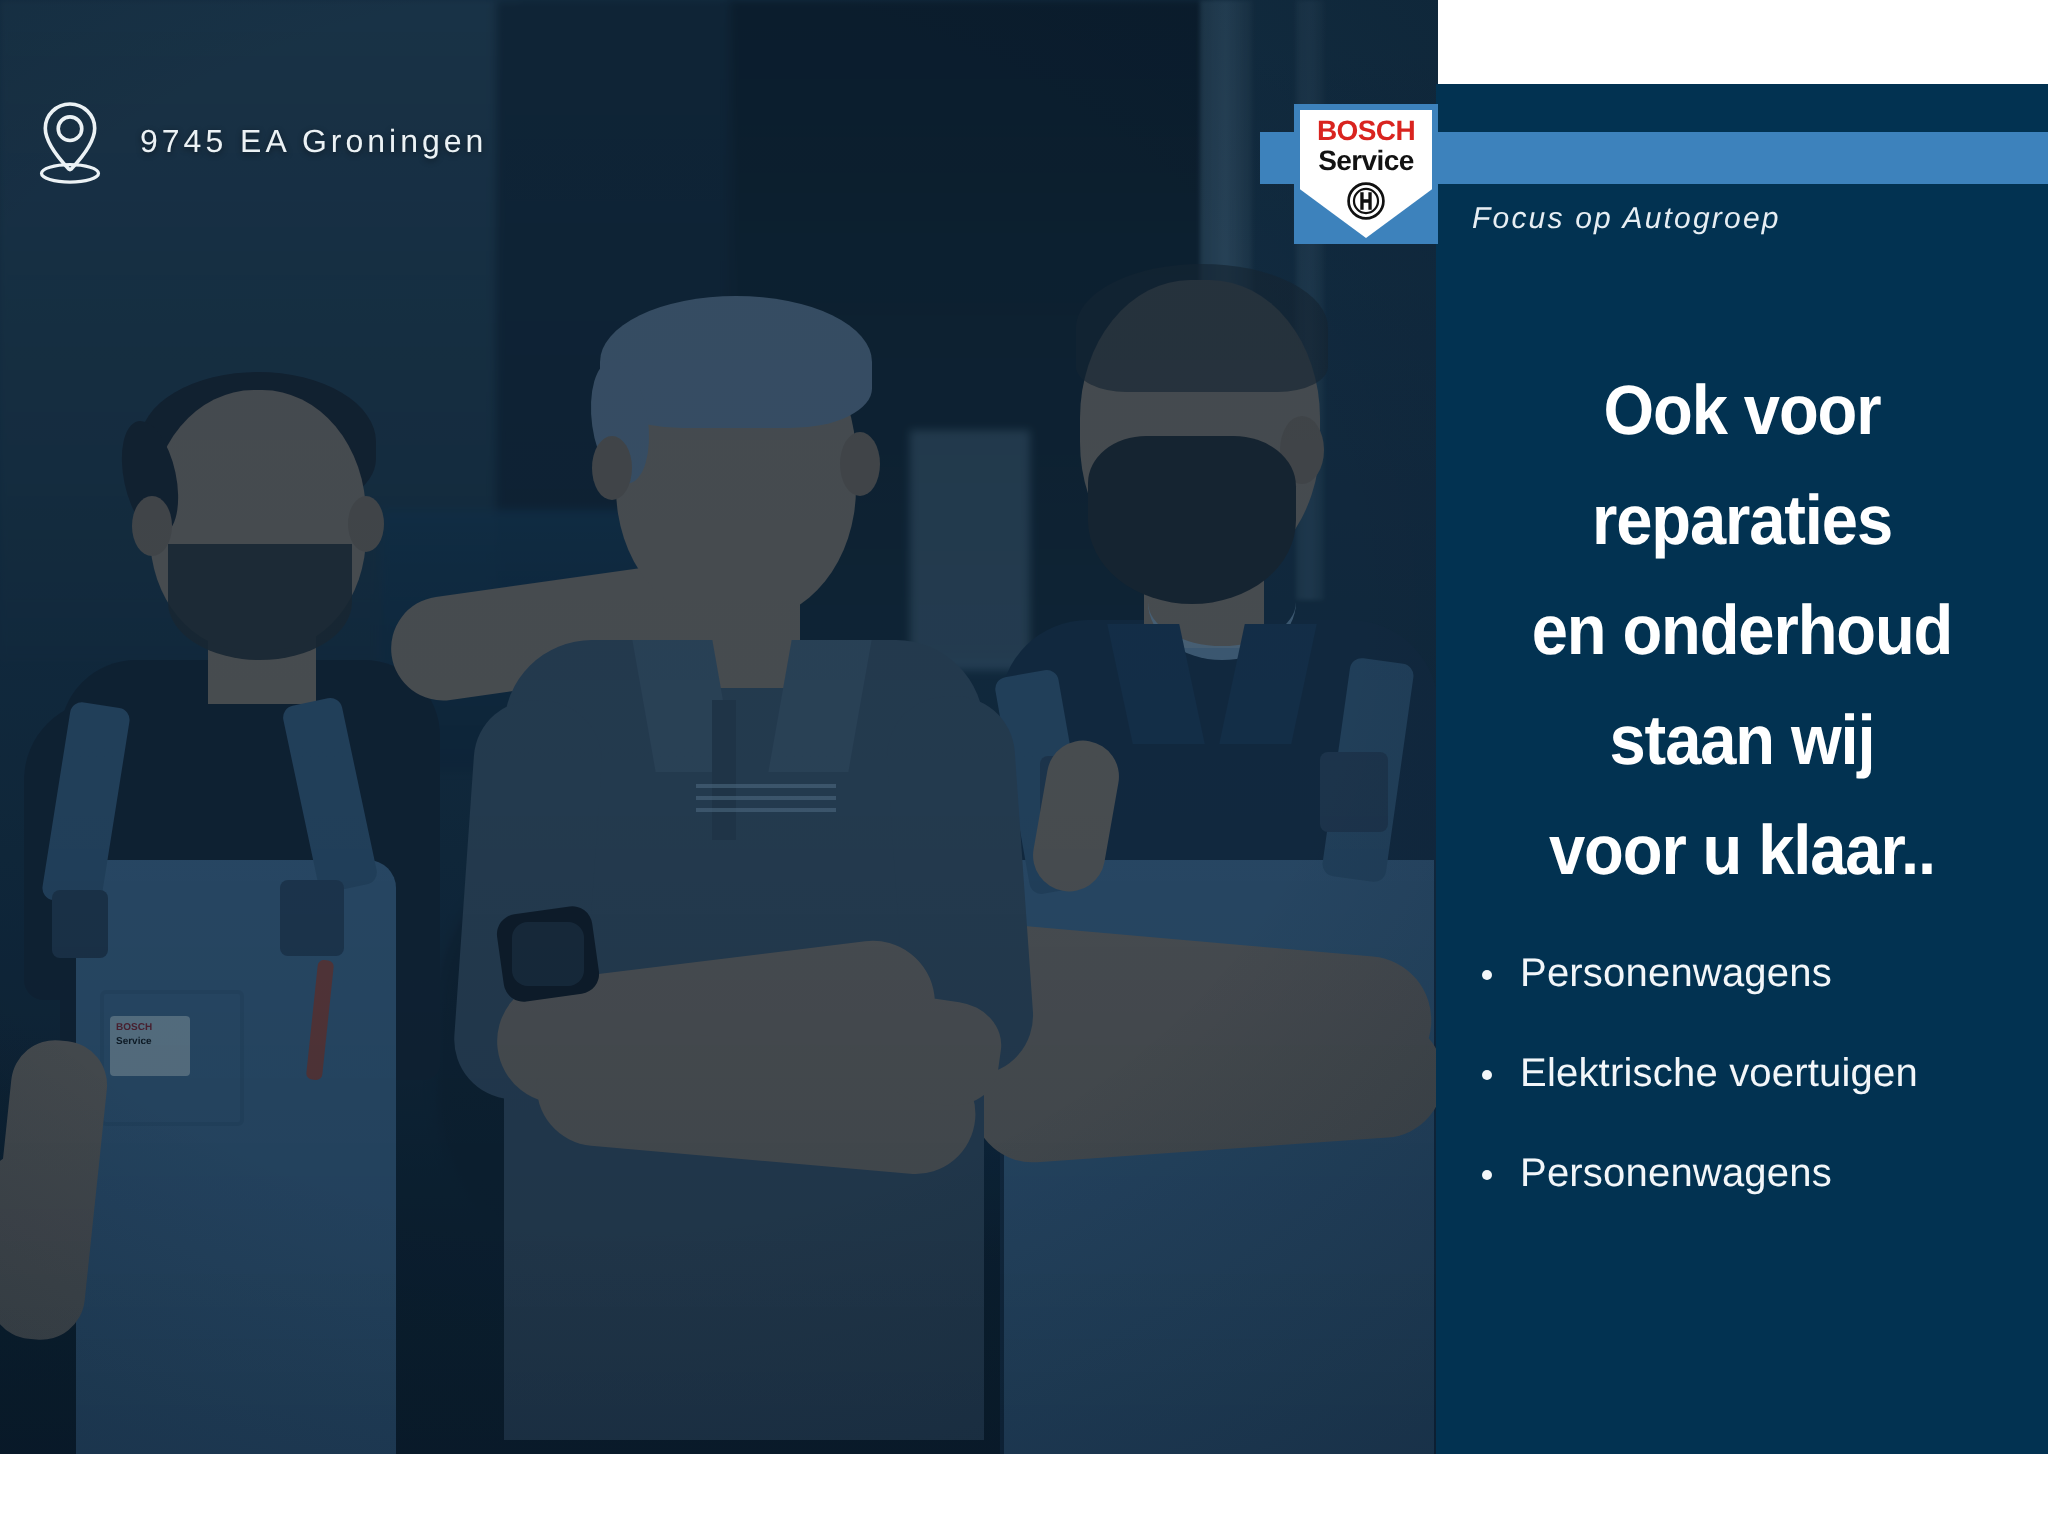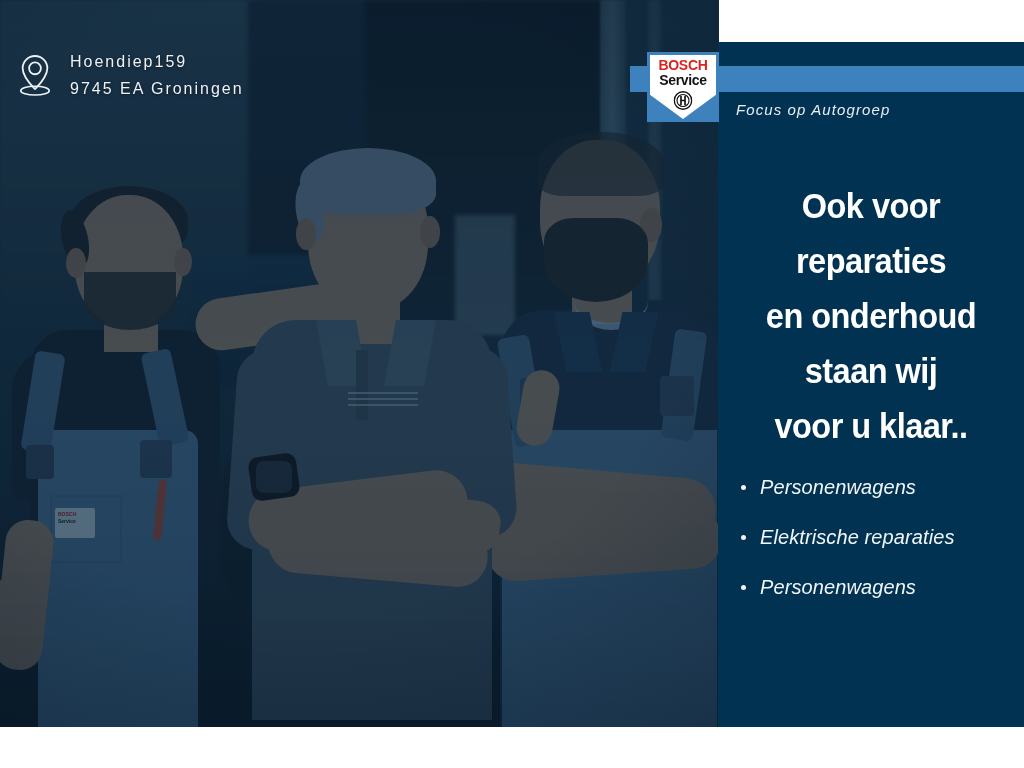--- a/index.html
+++ b/index.html
@@ -164,21 +164,21 @@
 
   
   #headline{ position:absolute; left:718px; top:178px; width:306px;
     text-align:center; color:#ffffff; z-index:8;
     font-weight:700; font-size:35px; line-height:55px;
     letter-spacing:-.6px; transform:scaleX(.93); transform-origin:center top; }
   #headline span{ display:block; white-space:nowrap; }
 
   
   #service-list{ position:absolute; left:738px; top:475px; width:286px;
-    list-style:none; z-index:8;font-style:italic; }
+    list-style:none; z-index:8; }
   #service-list li{ position:relative; color:#f2f6f9; font-size:20px;
     line-height:24px; padding-left:22px; margin-bottom:26px; letter-spacing:.1px;
     white-space:nowrap; }
   #service-list li::before{ content:""; position:absolute; left:3px; top:10px;
     width:5px; height:5px; border-radius:50%; background:#f2f6f9; }
 </style>
 </head>
 <body>
 
 <div id="stage">
@@ -266,21 +266,20 @@
     <div id="photo-vignette"></div>
   </div>
 
   <div id="address-block">
     <svg id="pin-icon" viewBox="0 0 40 48" fill="none">
       <path d="M20 4c-7.2 0-13 5.7-13 12.8 0 8.6 11 20 12.4 21.5a.8.8 0 0 0 1.2 0C22 36.8 33 25.4 33 16.8 33 9.7 27.2 4 20 4z" stroke="#ecf2f5" stroke-width="1.9" fill="none"></path>
       <circle cx="20" cy="17" r="6.2" stroke="#ecf2f5" stroke-width="1.9" fill="none"></circle>
       <ellipse cx="20" cy="40.5" rx="15" ry="4.6" stroke="#ecf2f5" stroke-width="1.7" fill="none"></ellipse>
     </svg>
     <div id="address-lines">
-      <div>Hoendiep159</div>
       <div>9745 EA Groningen</div>
     </div>
   </div>
 
   <div id="info-panel"></div>
   <div id="brand-band"></div>
 
   <div id="bosch-logo">
     <div id="bosch-shield">
       <div id="bosch-word">BOSCH</div>
@@ -298,17 +297,17 @@
   <div id="headline">
     <span>Ook voor</span>
     <span>reparaties</span>
     <span>en onderhoud</span>
     <span>staan wij</span>
     <span>voor u klaar..</span>
   </div>
 
   <ul id="service-list">
     <li>Personenwagens</li>
-    <li>Elektrische reparaties</li>
+    <li>Elektrische voertuigen</li>
     <li>Personenwagens</li>
   </ul>
 
 </div>
 
 </body></html>

